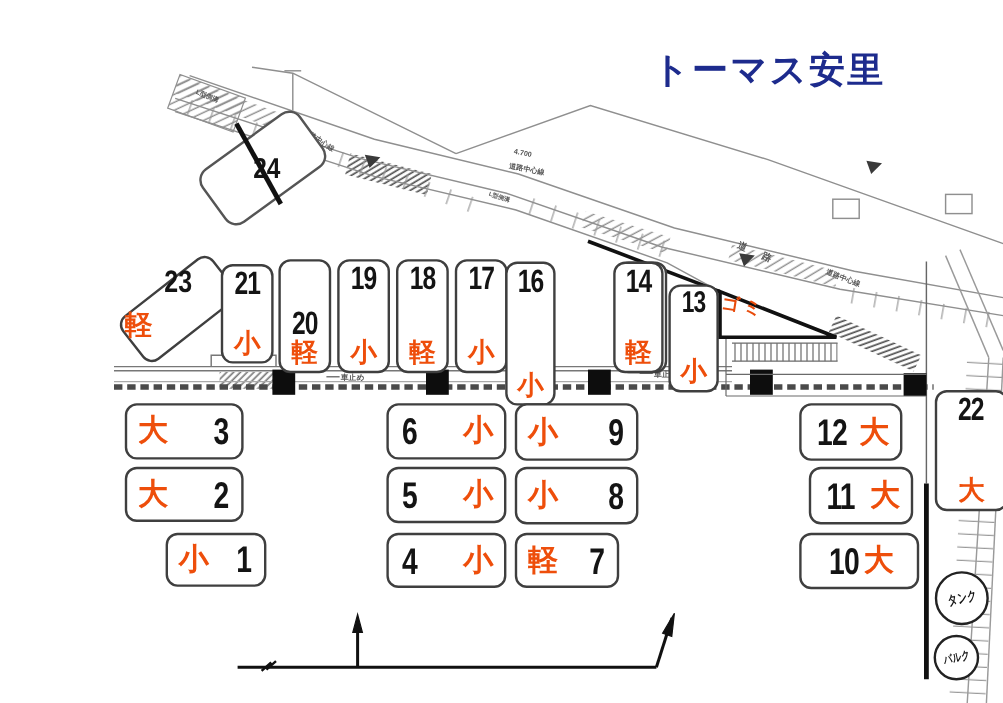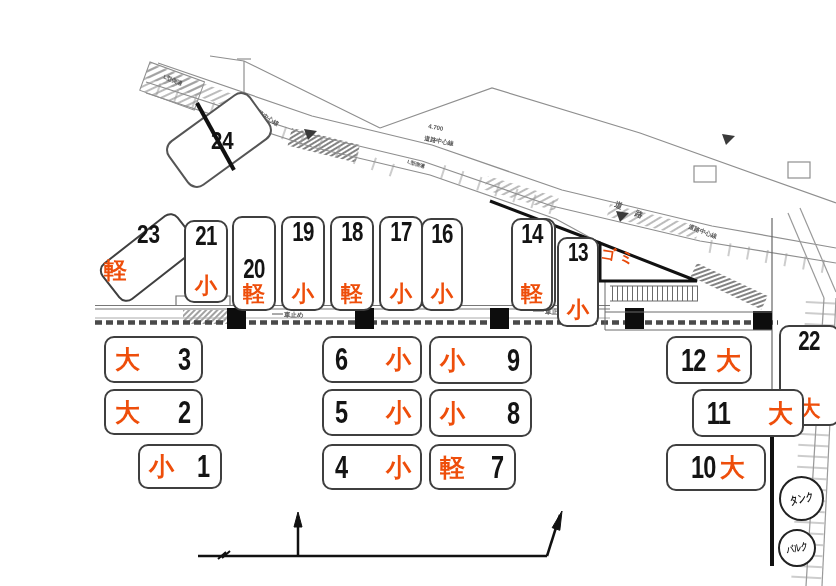--- a/index.html
+++ b/index.html
@@ -145,20 +145,21 @@
       <text x="428" y="128" transform="rotate(11 428 128)">4.700</text>
       <text x="424" y="140" transform="rotate(11 424 140)">道路中心線</text>
       <text x="407" y="163" transform="rotate(17 407 163)" font-size="5">L型側溝</text>
       <text x="614" y="206" transform="rotate(24 614 206)" font-size="8" letter-spacing="6">道 路</text>
       <text x="688" y="228" transform="rotate(21 688 228)">道路中心線</text>
       <text x="284" y="317" font-size="6.5">車止め</text>
       <text x="545" y="314" font-size="6.5">車止め</text>
     </g>
   </svg>
 
+  <div class="title">トーマス安里</div>
 
   <div class="stall rotbox" style="left:168px;top:112px;width:102px;height:56px;transform:rotate(-36deg);border-color:#555;border-radius:12px;"></div>
   <span class="freetext t24n">24</span>
 
   <div class="stall rotbox" style="left:100px;top:234px;width:97px;height:47px;transform:rotate(-38deg);"></div>
   <span class="freetext t23n">23</span>
   <span class="freetext t23s">軽</span>
 
   <div class="stall v" style="left:184px;top:220px;width:44px;height:83px;">
     <span class="num">21</span>
@@ -173,21 +174,21 @@
     <span class="size">小</span>
   </div>
   <div class="stall v" style="left:330px;top:216px;width:44px;height:95px;">
     <span class="num">18</span>
     <span class="size">軽</span>
   </div>
   <div class="stall v" style="left:379px;top:216px;width:44px;height:95px;">
     <span class="num">17</span>
     <span class="size">小</span>
   </div>
-  <div class="stall v" style="left:421px;top:218px;width:42px;height:93px;gap:32px;">
+  <div class="stall v" style="left:421px;top:218px;width:42px;height:120px;gap:32px;">
     <span class="num">16</span>
     <span class="size">小</span>
   </div>
   <div class="stall v" style="left:466px;top:218px;width:42px;height:93px;margin-left:48px;">
     <span class="num">15</span>
     <span class="size">軽</span>
   </div>
   <div class="stall v" style="left:511px;top:218px;width:42px;height:93px;">
     <span class="num">14</span>
     <span class="size">軽</span>
@@ -237,21 +238,21 @@
   </div>
   <div class="stall h" style="left:429px;top:444px;width:87px;height:46px;">
     <span class="size">軽</span>
     <span class="num">7</span>
   </div>
 
   <div class="stall h" style="left:666px;top:336px;width:86px;height:48px;">
     <span class="num">12</span>
     <span class="size">大</span>
   </div>
-  <div class="stall h" style="left:692px;top:389px;width:112px;height:48px;">
+  <div class="stall h" style="left:674px;top:389px;width:87px;height:48px;">
     <span class="num">11</span>
     <span class="size">大</span>
   </div>
   <div class="stall h" style="left:666px;top:444px;width:100px;height:47px;justify-content:center;">
     <span class="num">10</span>
     <span class="size">大</span>
   </div>
 
   <span class="freetext gomi">ゴミ</span>
   <div class="circle tank">

